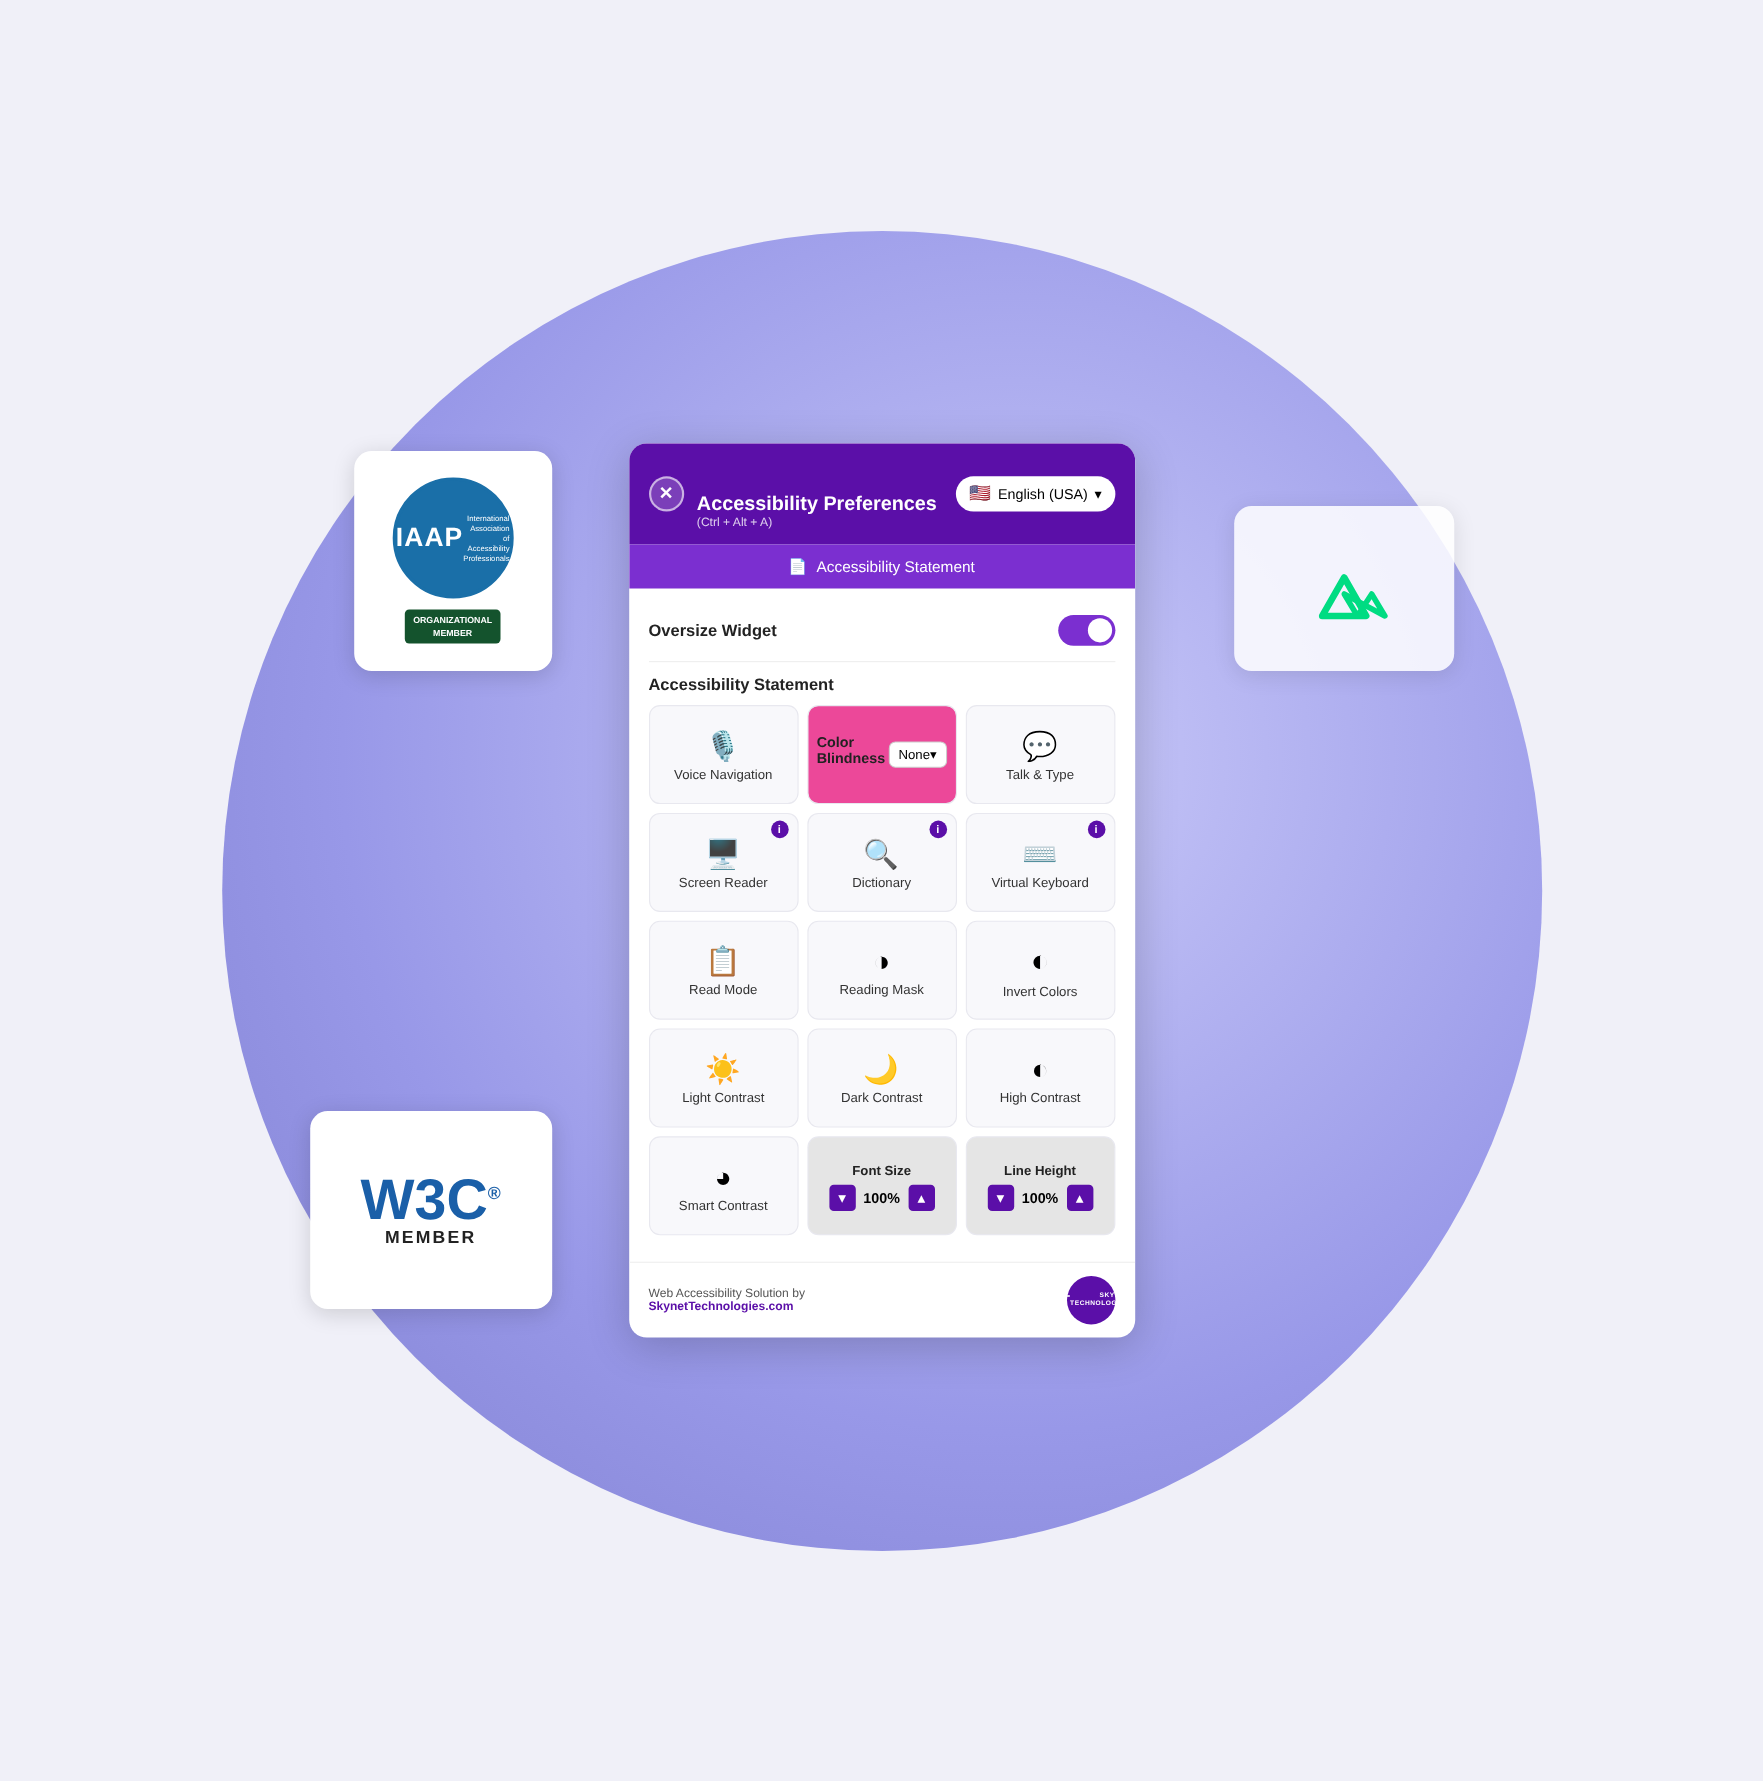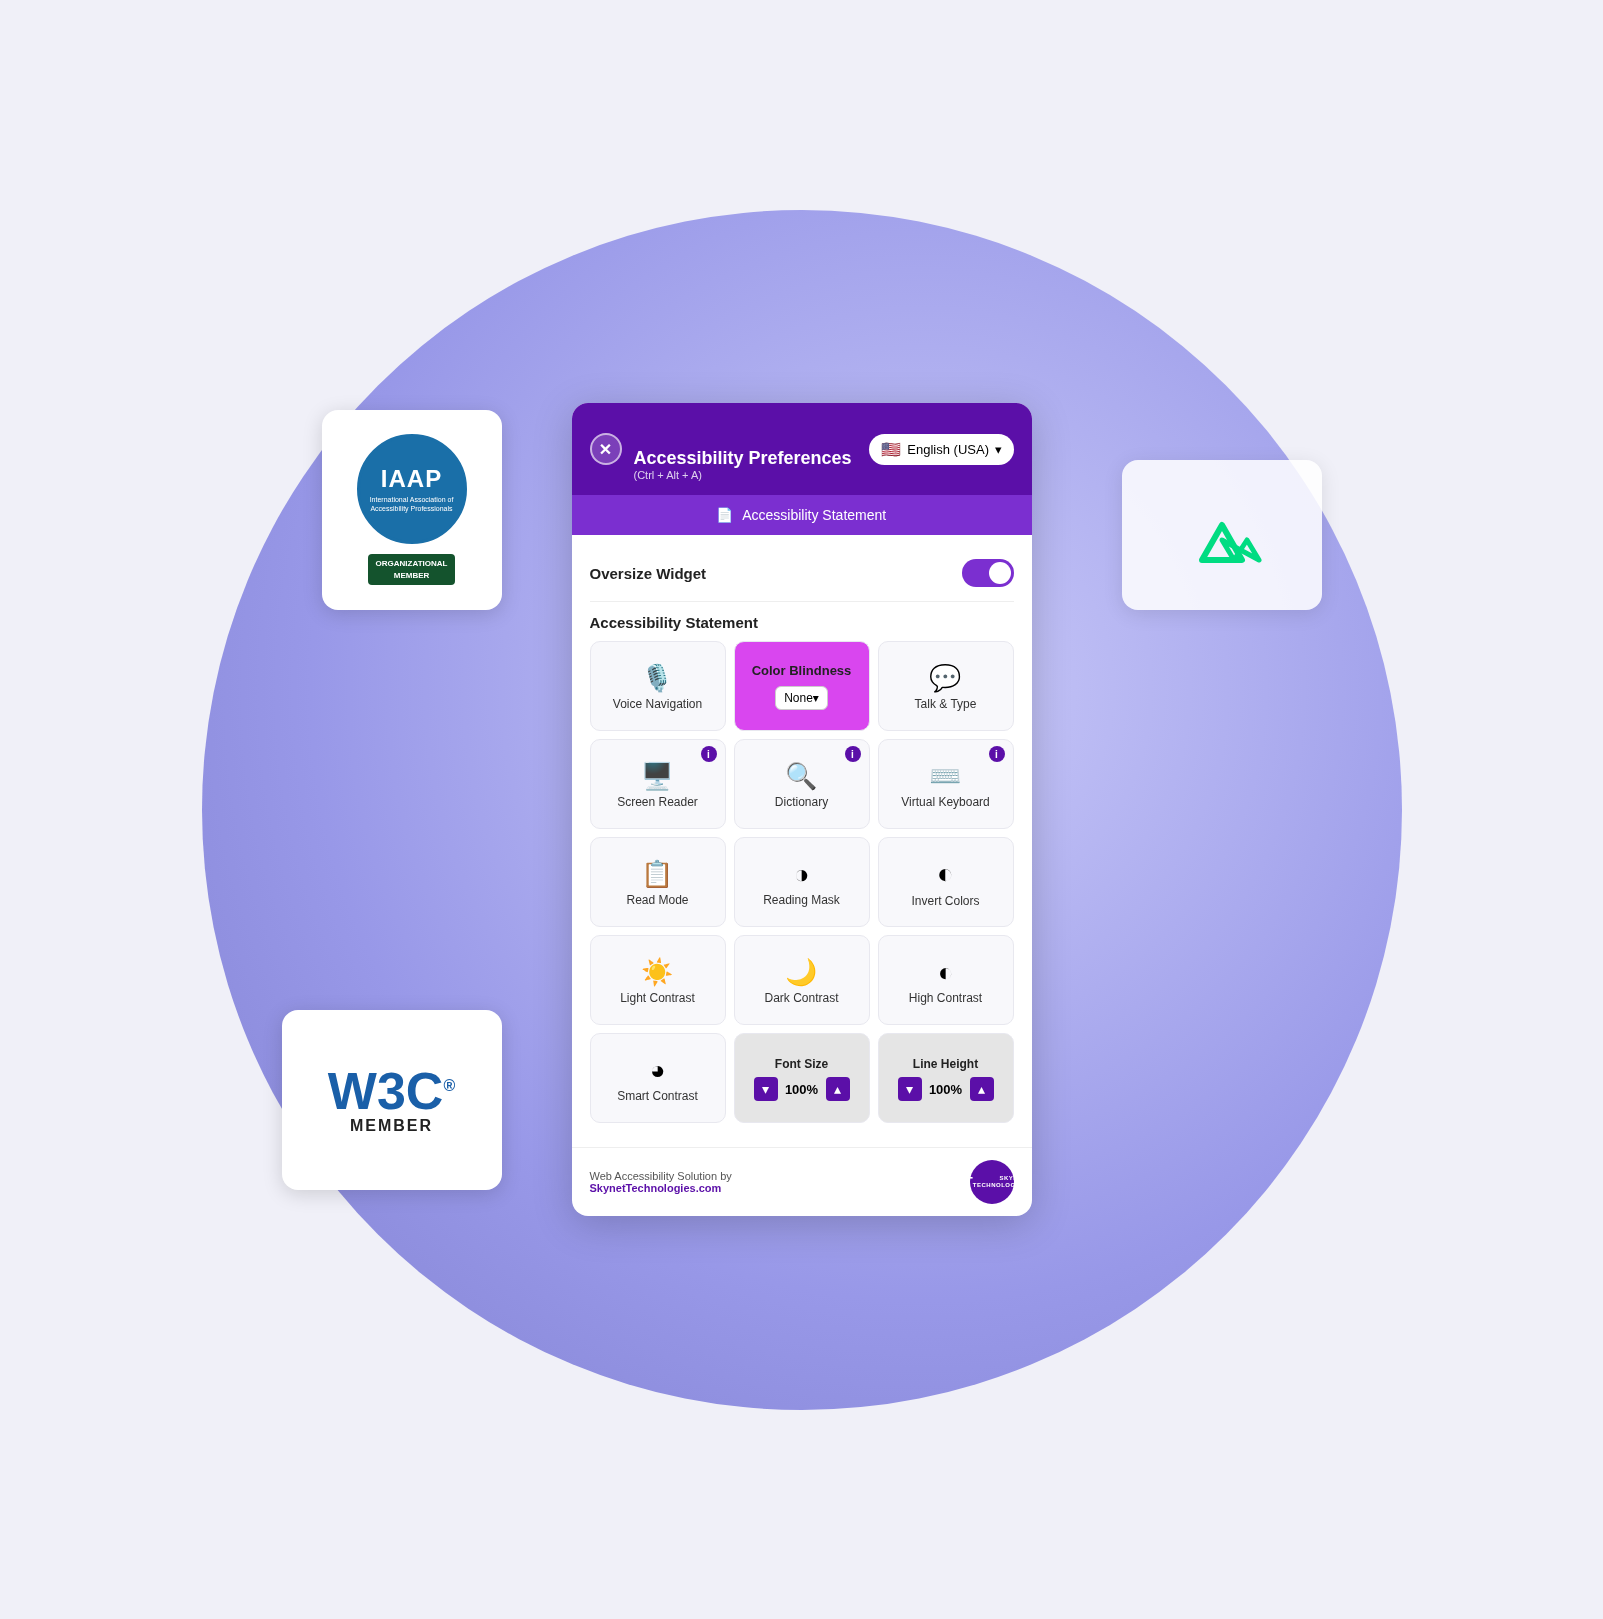--- a/index.html
+++ b/index.html
@@ -42,26 +42,26 @@
       padding: 16px;
     }
 
     .iaap-circle {
       width: 110px;
       height: 110px;
       border-radius: 50%;
       border: 3px solid #1a6fa8;
       background: #1a6fa8;
       display: flex;
-      flex-direction: column;
+      flex-direction: row;
       align-items: center;
       justify-content: center;
       color: white;
       font-size: 9px;
-      text-align: center;
+      text-align: right;
       padding: 8px;
     }
 
     .iaap-text-large {
       font-size: 24px;
       font-weight: 900;
       letter-spacing: 1px;
     }
 
     .iaap-sub {
@@ -314,26 +314,26 @@
       color: white;
       font-size: 10px;
       display: flex;
       align-items: center;
       justify-content: center;
       font-weight: bold;
     }
 
     
     .color-blindness-cell {
-      background: #d946ef;
+      background: #ec4899;
       border: 1px solid #e8e8ef;
       border-radius: 10px;
       padding: 12px 8px;
       display: flex;
-      flex-direction: column;
+      flex-direction: row;
       align-items: center;
       justify-content: center;
       min-height: 90px;
     }
 
     .cb-label {
       font-size: 13px;
       font-weight: 600;
       color: #222;
       margin-bottom: 8px;

